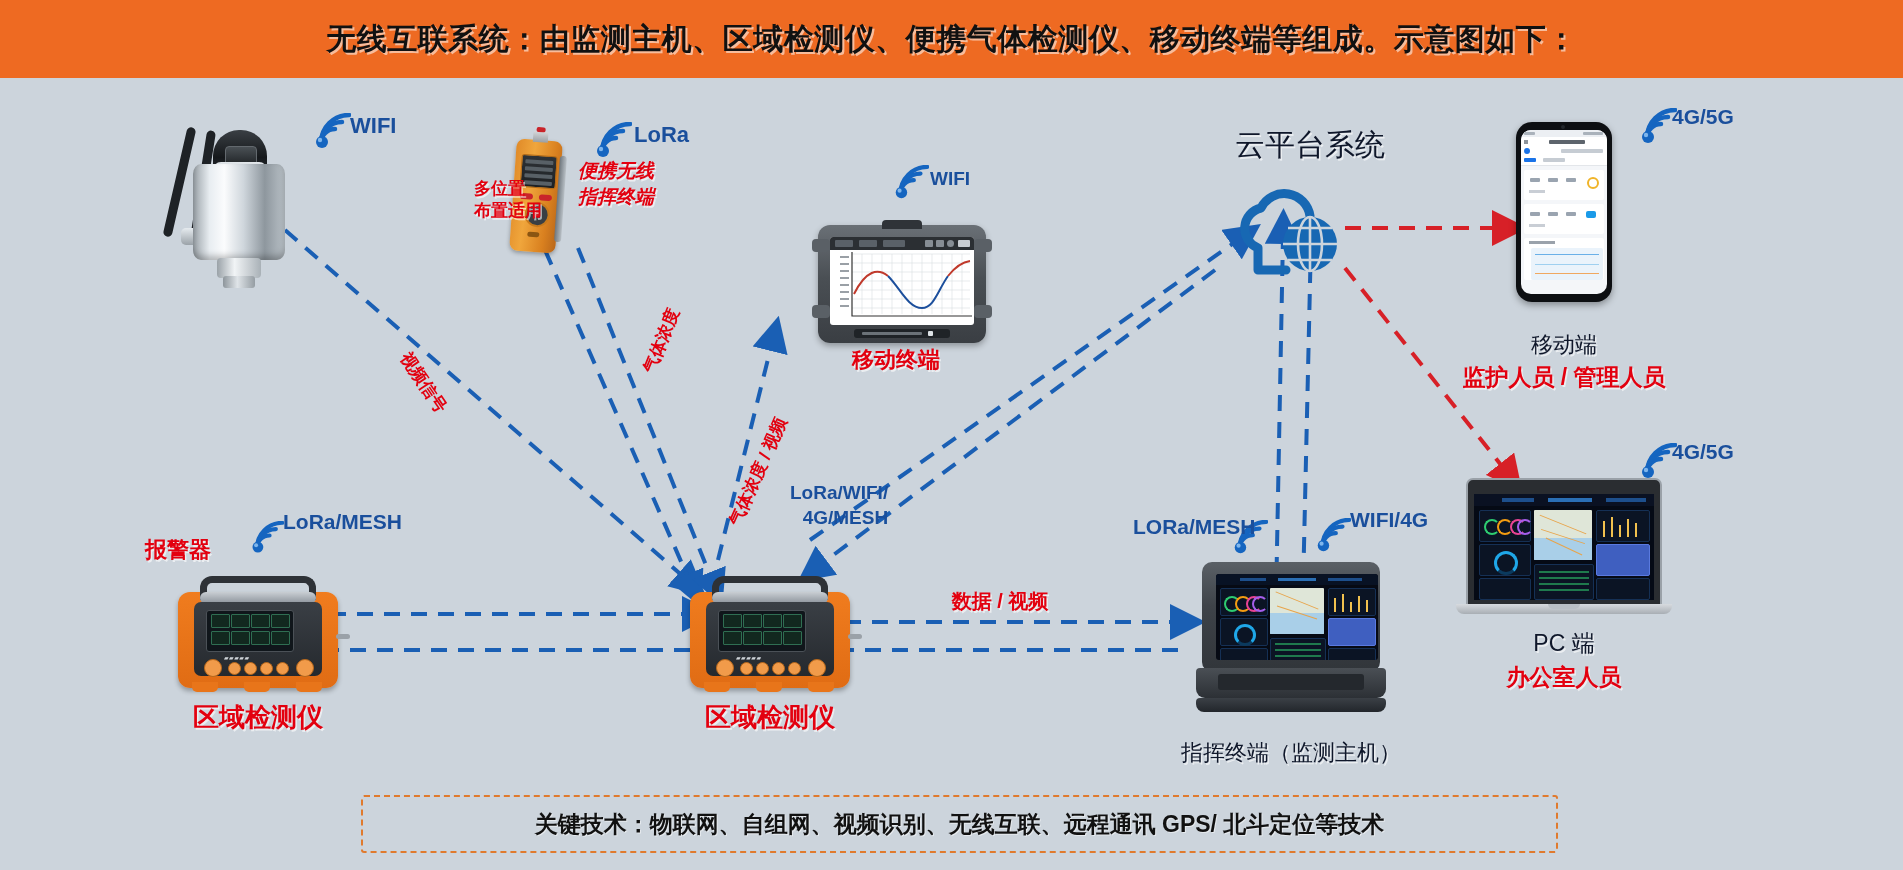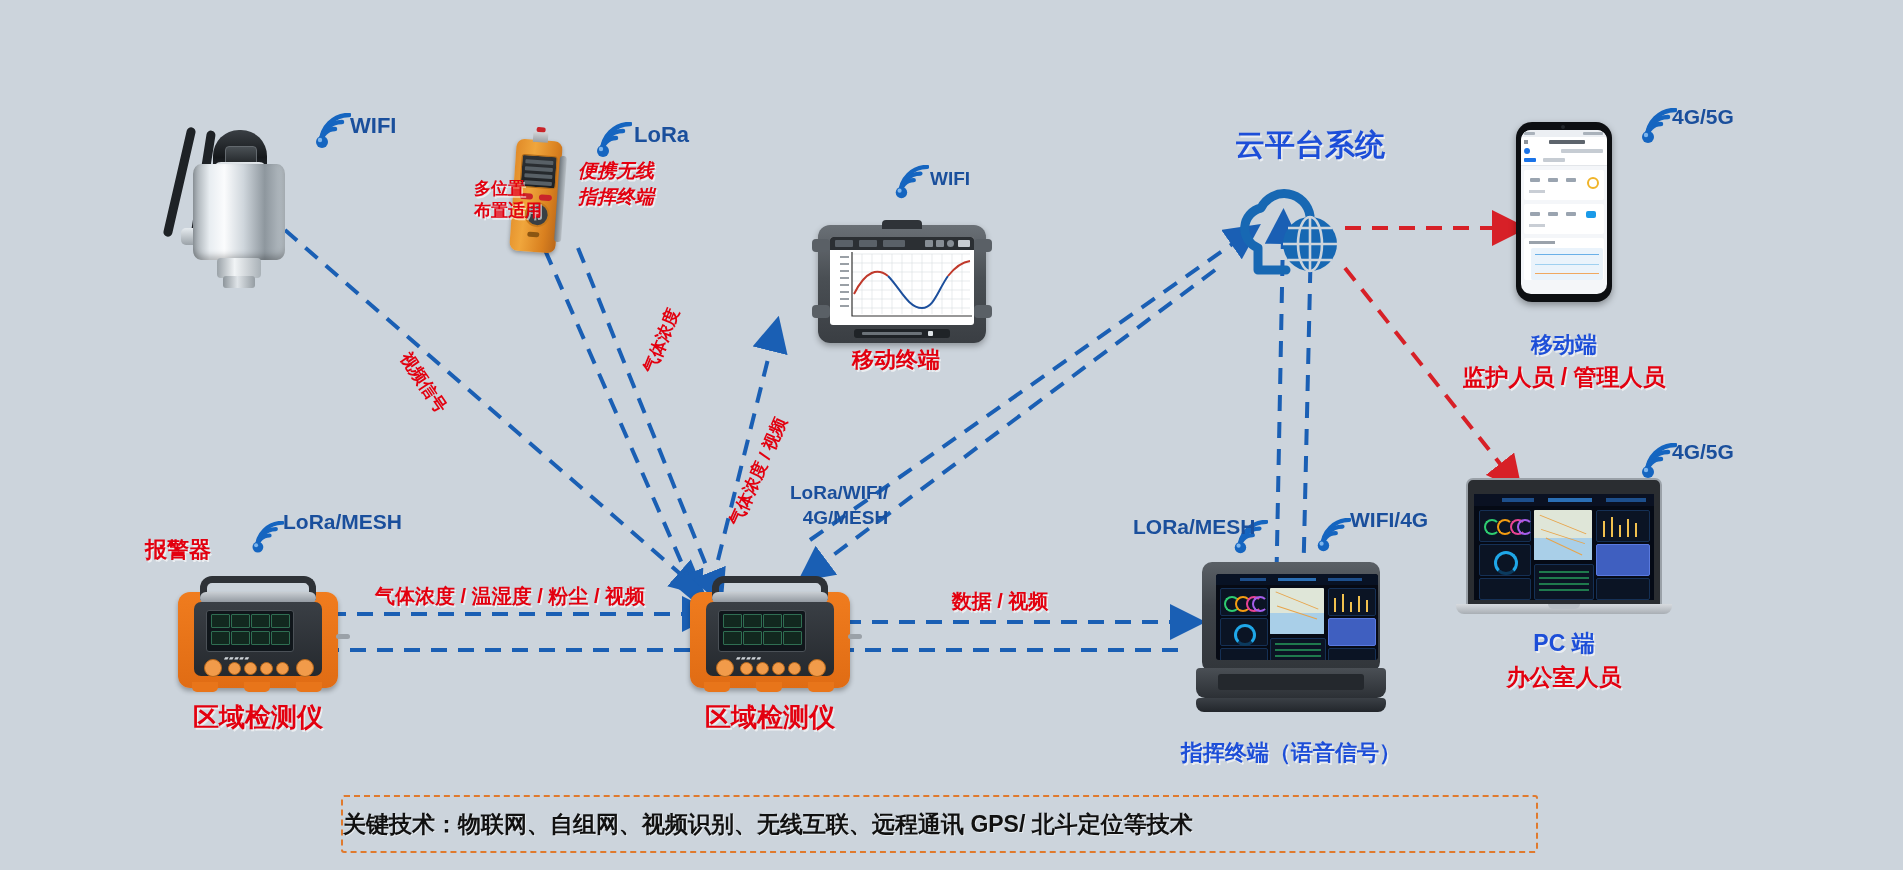--- a/index.html
+++ b/index.html
@@ -23,21 +23,21 @@
     text-shadow:2px 2px 0 rgba(255,255,255,.55);
     white-space:nowrap;
   }
 
   
   .abs{position:absolute;}
 
   
   .lbl-red{color:#e3000f;font-weight:bold;white-space:nowrap;}
   .lbl-blue{color:#1a4f9c;font-weight:bold;white-space:nowrap;text-align:right;}
-  .lbl-black{color:#1d4ed8;font-weight:bold;white-space:nowrap;}
+  .lbl-black{color:#0f172a;font-weight:normal;white-space:nowrap;}
   .lbl-red.sh,.lbl-black.sh{text-shadow:1.5px 1.5px 0 rgba(255,255,255,.6);}
   .ctr{text-align:center;}
 
   
   .wifi{position:absolute;}
   .wifi svg{display:block;}
 
   
   .cloud-wrap{position:absolute;}
 
@@ -159,35 +159,38 @@
   .mb-lid{position:absolute;left:10px;top:0;width:196px;height:128px;border-radius:7px 7px 2px 2px;
     background:#2a2d31;border:2px solid #9aa1a8;box-sizing:border-box;}
   .mb-screen{position:absolute;left:6px;top:14px;width:180px;height:106px;background:#050a15;overflow:hidden;}
   .mb-bar{position:absolute;left:0;top:0;width:180px;height:12px;background:#0a1122;}
   .mb-foot{position:absolute;left:0;top:126px;width:216px;height:10px;border-radius:0 0 8px 8px;
     background:linear-gradient(180deg,#d7dbdf,#a8aeb4);}
   .mb-notch{position:absolute;left:92px;top:126px;width:32px;height:5px;border-radius:0 0 5px 5px;background:#b9bfc5;}
 
   
   .keybox{
-    position:absolute;left:341px;top:795px;width:1193px;height:54px;
+    position:absolute;left:361px;top:795px;width:1193px;height:54px;
     border:2px dashed #e07a2e;border-radius:3px;
-    display:flex;align-items:center;justify-content:flex-start;
+    display:flex;align-items:center;justify-content:center;
   }
   .keybox-text{font-size:23px;font-weight:bold;color:#111;white-space:nowrap;
     text-shadow:1px 1px 0 rgba(255,255,255,.5);}
 
   
   #links{position:absolute;left:0;top:0;width:1903px;height:870px;pointer-events:none;}
 </style>
 </head>
 <body>
 
 <div id="stage">
 
+  <div class="header">
+    <div class="header-title">无线互联系统：由监测主机、区域检测仪、便携气体检测仪、移动终端等组成。示意图如下：</div>
+  </div>
 
   <svg id="links" viewBox="0 0 1903 870">
     <defs>
       <marker id="ab" markerWidth="9" markerHeight="9" refX="2" refY="4.5" orient="auto">
         <path d="M0,0 L9,4.5 L0,9 z" fill="#1a5fb4"></path>
       </marker>
       <marker id="ar" markerWidth="9" markerHeight="9" refX="2" refY="4.5" orient="auto">
         <path d="M0,0 L9,4.5 L0,9 z" fill="#d72027"></path>
       </marker>
     </defs>
@@ -548,21 +551,21 @@
       <g fill="none" stroke="#1565c0" stroke-width="4.5" stroke-linecap="round">
         <path d="M10,30 A14,14 0 0 1 24,16"></path>
         <path d="M10,30 A21,21 0 0 1 31,9"></path>
         <path d="M10,30 A28,28 0 0 1 38,2"></path>
       </g>
       <circle cx="11" cy="29" r="6" fill="#1565c0"></circle>
       <circle cx="9" cy="27" r="2.2" fill="#7fb6ec"></circle>
     </svg>
   </div>
   <div class="abs lbl-blue" style="left:1350px;top:508px;font-size:21px;">WIFI/4G</div>
-  <div class="abs lbl-black sh ctr" style="left:1131px;top:738px;width:320px;font-size:22px;">指挥终端（语音信号）</div>
+  <div class="abs lbl-black sh ctr" style="left:1131px;top:738px;width:320px;font-size:22px;">指挥终端（监测主机）</div>
 
   <div class="ad" style="left:178px;top:578px;">
     <div class="ad-body"></div>
     <div class="ad-handle"></div>
     <div class="ad-grill"></div>
     <div class="ad-face"></div>
     <div class="ad-disp">
       <div class="ad-cell" style="left:4px;top:3px;"></div>
       <div class="ad-cell" style="left:24px;top:3px;"></div>
       <div class="ad-cell" style="left:44px;top:3px;"></div>
@@ -621,20 +624,19 @@
     <div class="ad-knob" style="left:82px;"></div>
     <div class="ad-knob" style="left:98px;"></div>
     <div class="ad-knob big" style="left:118px;"></div>
     <div class="ad-foot" style="left:14px;"></div>
     <div class="ad-foot" style="left:66px;"></div>
     <div class="ad-foot" style="left:118px;"></div>
     <div class="ad-ant"></div>
   </div>
   <div class="abs lbl-red sh ctr" style="left:640px;top:700px;width:260px;font-size:26px;">区域检测仪</div>
 
-  <div class="abs lbl-red sh ctr" style="left:300px;top:583px;width:420px;font-size:20px;">气体浓度 / 温湿度 / 粉尘 / 视频</div>
   <div class="abs lbl-red sh ctr" style="left:860px;top:588px;width:280px;font-size:20px;">数据 / 视频</div>
 
   <div class="keybox">
     <div class="keybox-text">关键技术：物联网、自组网、视频识别、无线互联、远程通讯 GPS/ 北斗定位等技术</div>
   </div>
 
 </div>
 
 </body></html>

